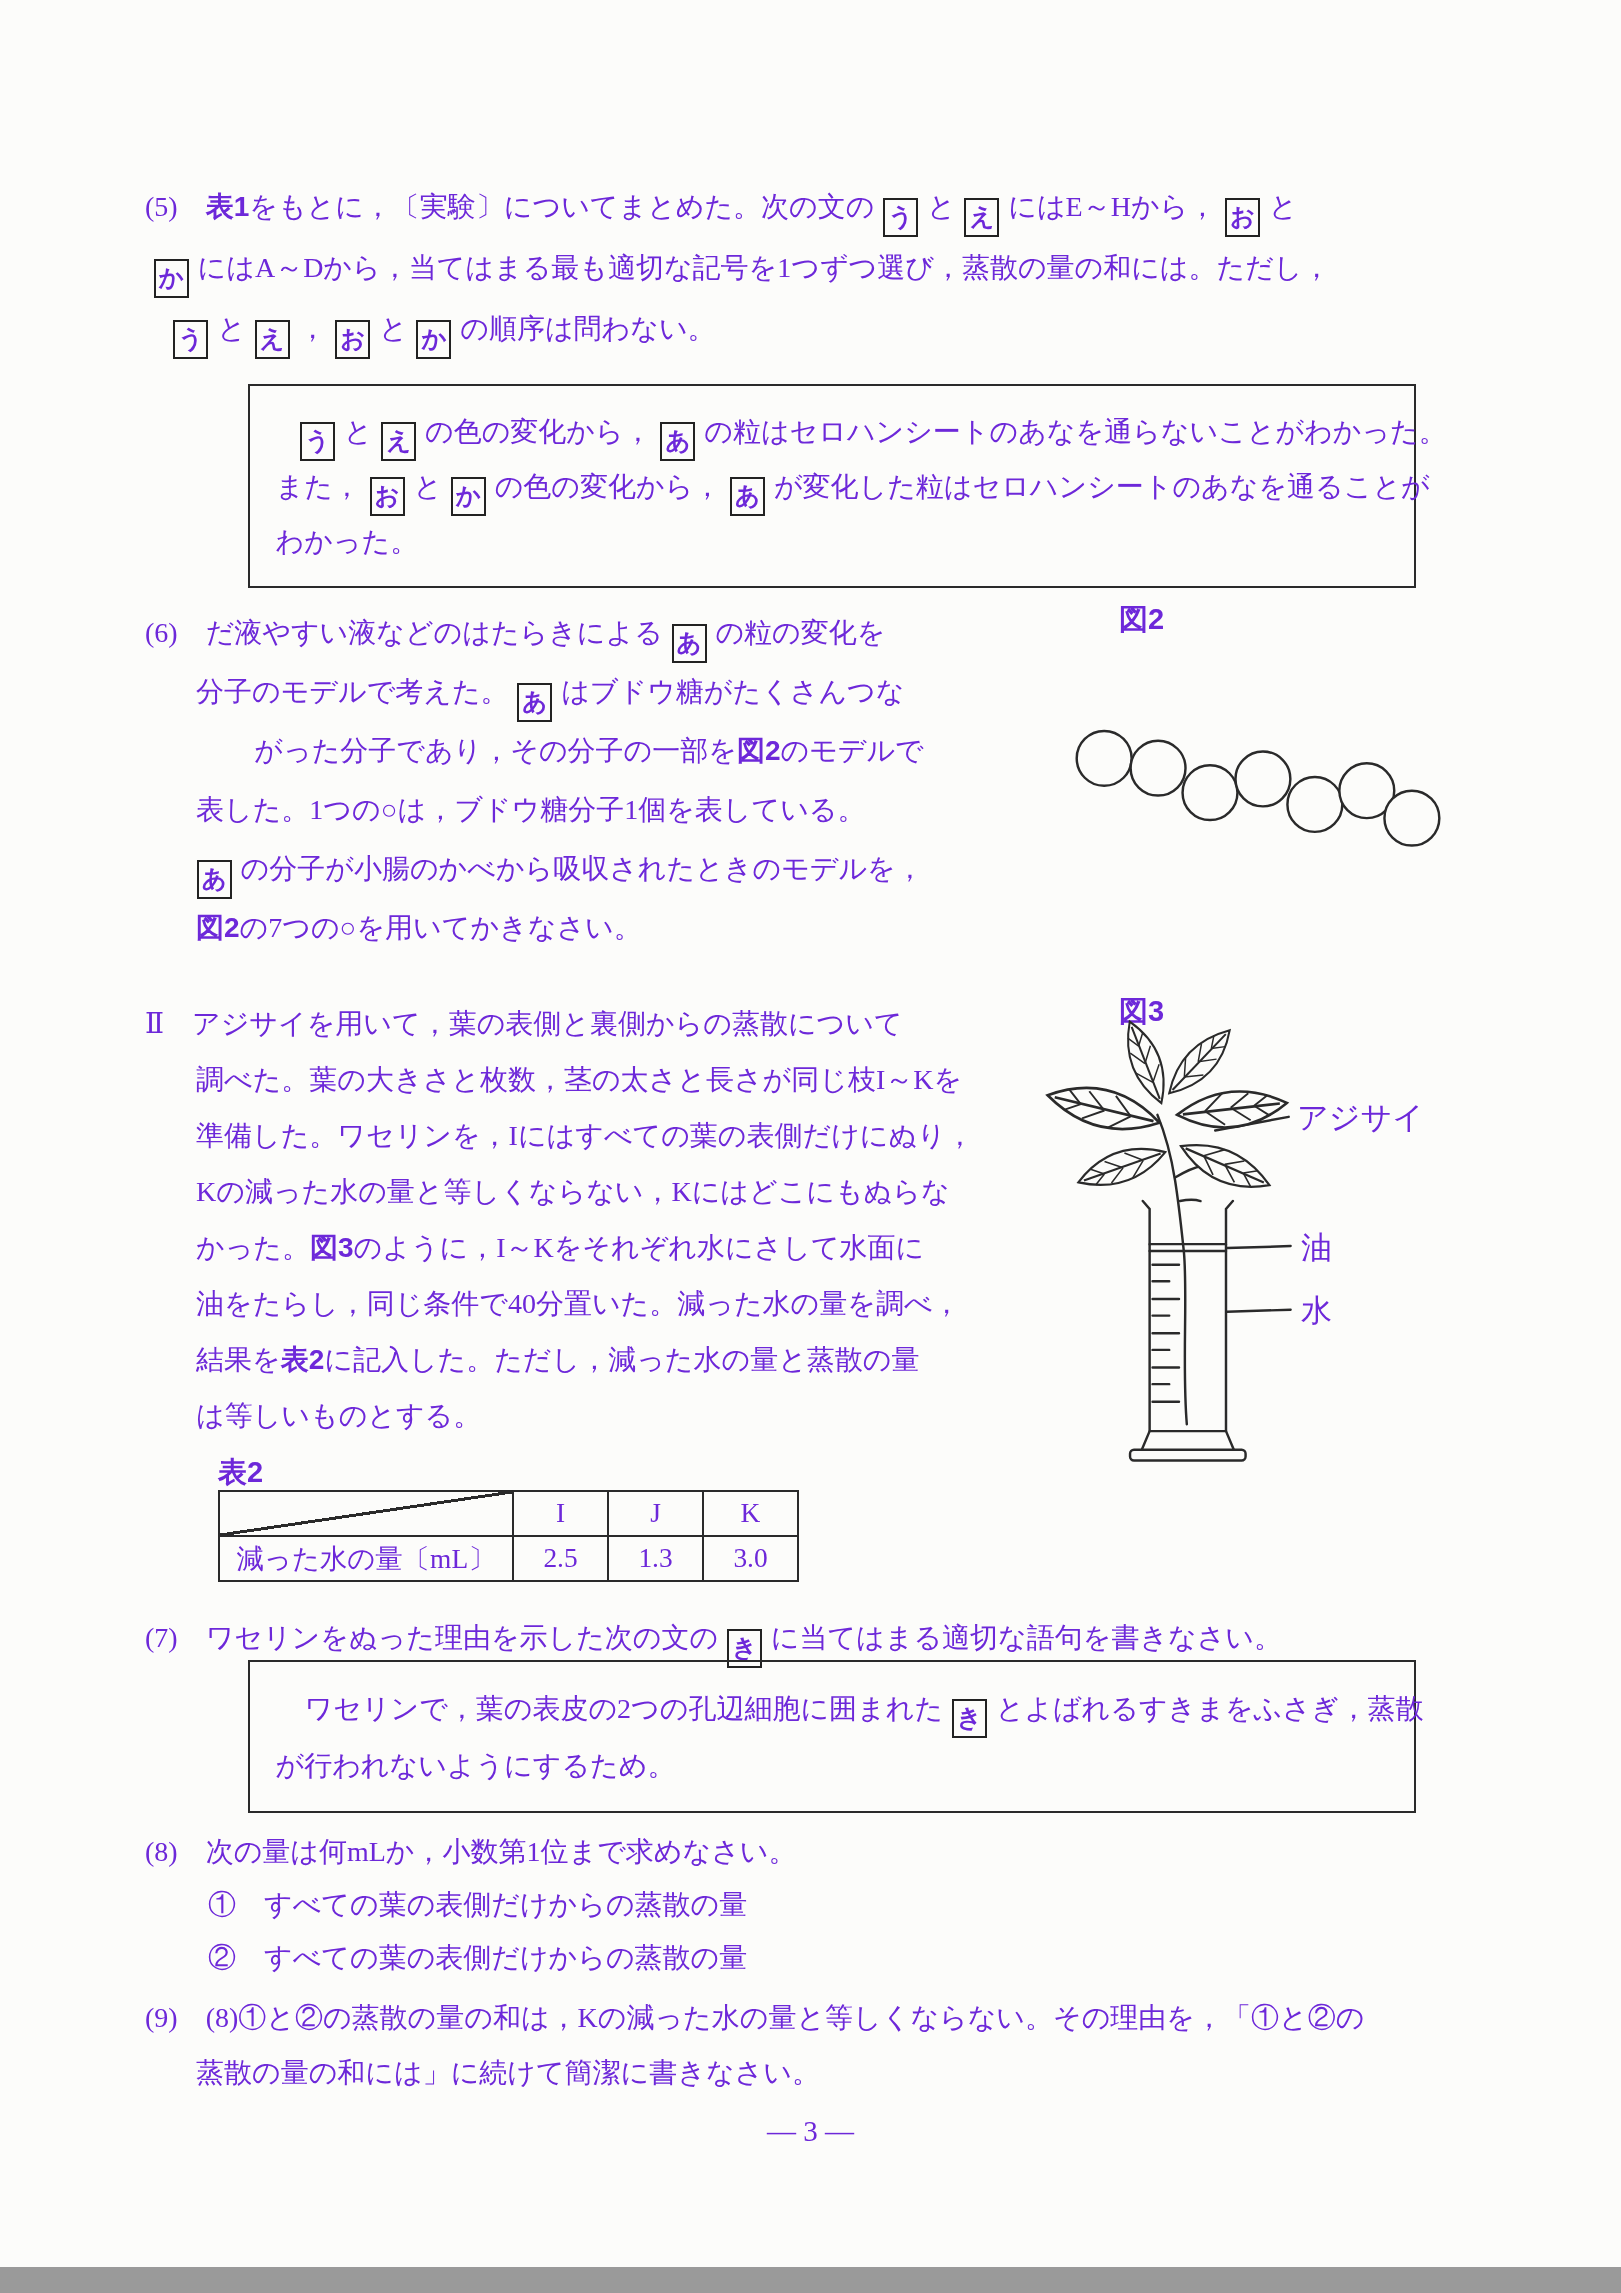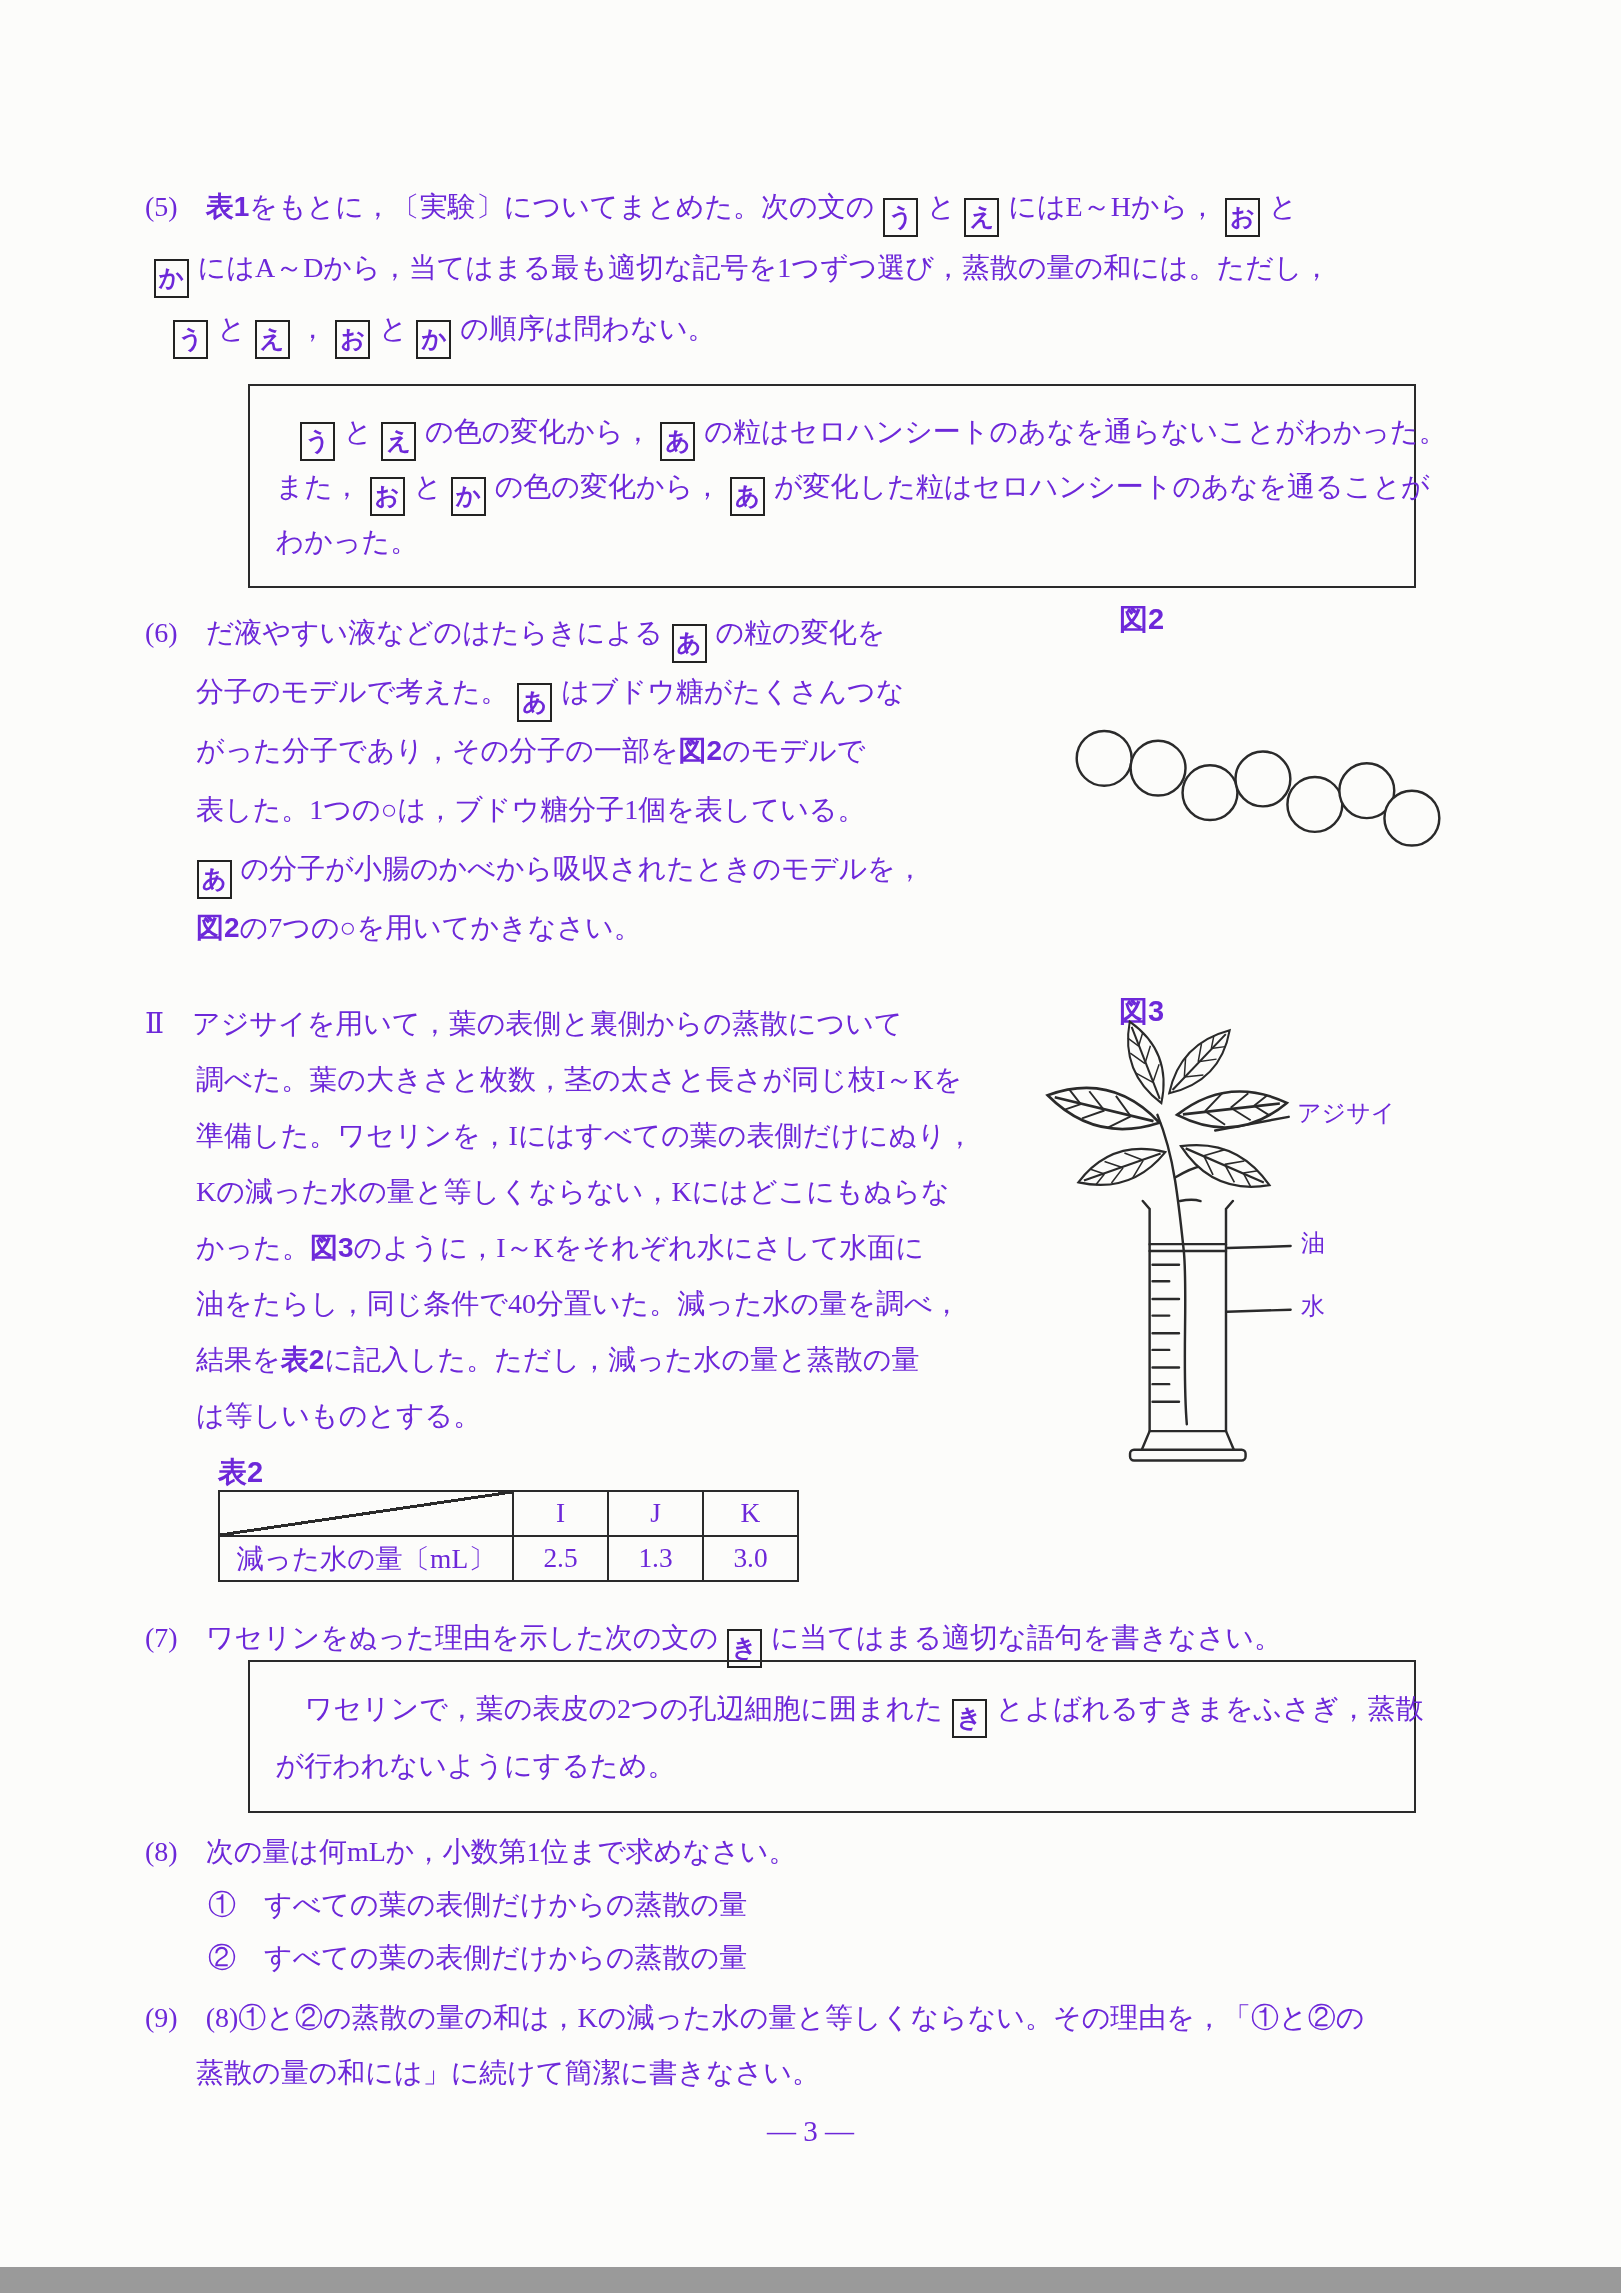--- a/index.html
+++ b/index.html
@@ -14,21 +14,21 @@
   .tline { white-space:nowrap; line-height:var(--lh,59px); height:var(--lh,59px); font-size:28px; }
   .abox {
     display:inline-block; min-width:35px; height:39px; line-height:34px;
     border:2.5px solid #222; text-align:center; margin:0 8.8px; padding:0 2.9px;
     font-family:"Liberation Sans","DejaVu Sans",sans-serif; font-weight:bold;
     font-size:24.5px; vertical-align:-8.8px; background:#fcfcfa;
   }
   .bseg { font-weight:bold; font-family:"Liberation Sans","DejaVu Sans",sans-serif; }
   .note-box { border:2.5px solid #2a2a2a; padding:17.6px 25.5px; }
   .fig-label { font-weight:bold; font-family:"Liberation Sans","DejaVu Sans",sans-serif; font-size:29px; }
-  .fig-ann { position:absolute; font-size:24px; white-space:nowrap;font-family:Liberation Mono, monospace; }
+  .fig-ann { position:absolute; font-size:31px; white-space:nowrap;font-family:Liberation Mono, monospace; }
   table.t2 { border-collapse:collapse; }
   .t2 td, .t2 th { border:2.5px solid #2a2a2a; font-size:27.4px; font-weight:normal; text-align:center; height:45px; background:#fcfcfa; }
   .t2 .c0 { width:294px; }
   .t2 .cv { width:95px; }
   .t2 .diag {
     background:linear-gradient(to bottom right,
       #fcfcfa calc(50% - 1.5px), #2a2a2a calc(50% - 1.5px),
       #2a2a2a calc(50% + 1.5px), #fcfcfa calc(50% + 1.5px));
   }
   .pageno { position:absolute; top:2115px; left:0; width:100%; text-align:center; font-size:29px; }
@@ -48,21 +48,21 @@
 
   <div class="abs note-box" style="top:384px;left:248px;width:1168px;--lh:55px">
       <div class="tline" style="padding-left: 15.7px;"><span class="abox">う</span><span>と</span><span class="abox">え</span><span>の色の変化から，</span><span class="abox">あ</span><span>の粒はセロハンシートのあなを通らないことがわかった。</span></div>
       <div class="tline"><span>また，</span><span class="abox">お</span><span>と</span><span class="abox">か</span><span>の色の変化から，</span><span class="abox">あ</span><span>が変化した粒はセロハンシートのあなを通ることが</span></div>
       <div class="tline"><span>わかった。</span></div>
     </div>
 
   <section class="abs" style="top:603px;left:145px;--lh:59px">
       <div class="tline"><span>(6)　だ液やすい液などのはたらきによる</span><span class="abox">あ</span><span>の粒の変化を</span></div>
       <div class="tline" style="padding-left: 51px;"><span>分子のモデルで考えた。</span><span class="abox">あ</span><span>はブドウ糖がたくさんつな</span></div>
-      <div class="tline" style="padding-left: 51px;"><span>がった分子であり，その分子の一部を</span><span class="bseg">図2</span><span>のモデルで</span></div>
+      <div class="tline" style="padding-left: 51px; text-align: right;"><span>がった分子であり，その分子の一部を</span><span class="bseg">図2</span><span>のモデルで</span></div>
       <div class="tline" style="padding-left: 51px;"><span>表した。1つの○は，ブドウ糖分子1個を表している。</span></div>
       <div class="tline" style="padding-left: 43px;"><span class="abox">あ</span><span>の分子が小腸のかべから吸収されたときのモデルを，</span></div>
       <div class="tline" style="padding-left: 51px;"><span class="bseg">図2</span><span>の7つの○を用いてかきなさい。</span></div>
     </section>
 
   <div class="abs fig-label" style="top:600px;left:1119px">図2</div>
   <svg class="abs fig2" style="top:714px;left:1063px" width="392" height="172" viewBox="0 0 400 175">
       <circle cx="42" cy="45" r="28"></circle>
       <circle cx="97" cy="55" r="28"></circle>
       <circle cx="150" cy="80" r="28"></circle>

